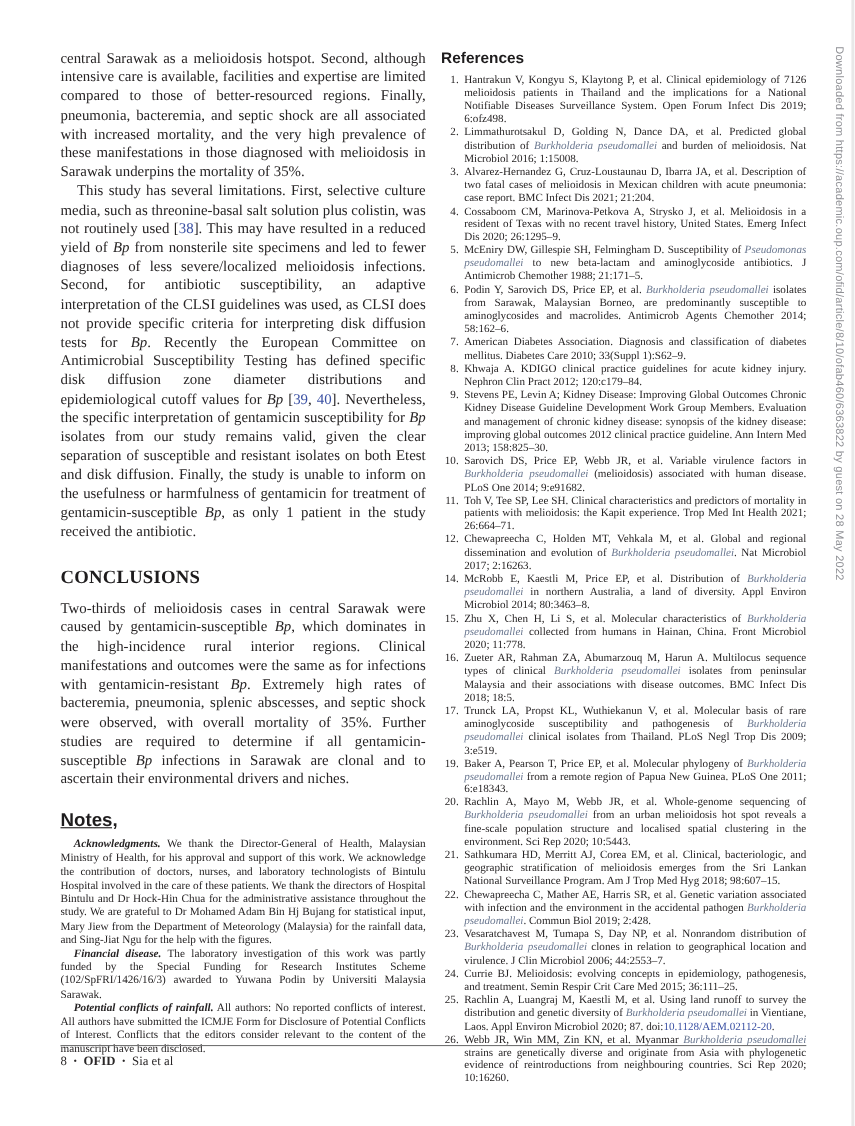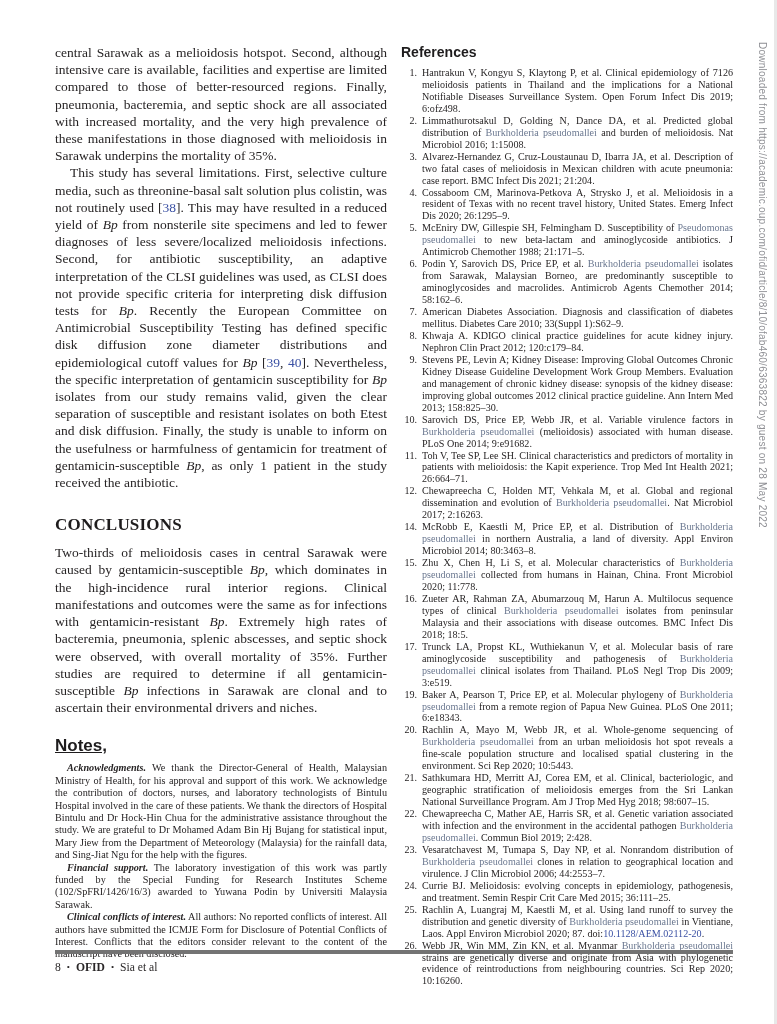--- a/index.html
+++ b/index.html
@@ -54,28 +54,28 @@
     flex:0 0 16px;text-align:right;padding-right:5px;
     font-size:10.1px;line-height:11.95px;
   }
   .ref-text{
     display:block;flex:1;
     font-size:10.1px;line-height:11.95px;
     text-align:justify;
   }
   
   .s-i{font-style:italic;}
-  .s-sp{color:#6b7890;}
+  .s-sp{font-style:italic;color:#6b7890;}
   .s-bi{font-weight:bold;font-style:italic;margin-top:20px;}
   .s-cite{color:#3a50a3;}
   .s-doi{color:#3a50a3;}
   
   .footer{
     position:absolute;left:55px;top:950px;width:678px;
-    border-top:4px solid #737373;
+    border-top:1px solid #737373;
     padding-top:7px;
     font-size:11.6px;color:#2a2728;
   }
   .footer .dot{padding:0 6px;font-size:9px;vertical-align:1px;}
   .footer .fbold{font-weight:bold;}
   
   .watermark{
     position:absolute;top:42px;right:9px;height:880px;
     writing-mode:vertical-rl;
     font-family:"Liberation Sans", sans-serif;
@@ -92,22 +92,22 @@
 
     <div class="col">
       <p class="body-par">central Sarawak as a melioidosis hotspot. Second, although intensive care is available, facilities and expertise are limited compared to those of better-resourced regions. Finally, pneumonia, bacteremia, and septic shock are all associated with increased mortality, and the very high prevalence of these manifestations in those diagnosed with melioidosis in Sarawak underpins the mortality of 35%.</p>
       <p class="body-par indent">This study has several limitations. First, selective culture media, such as threonine-basal salt solution plus colistin, was not routinely used [<span class="s-cite">38</span>]. This may have resulted in a reduced yield of <span class="s-i">Bp</span> from nonsterile site specimens and led to fewer diagnoses of less severe/localized melioidosis infections. Second, for antibiotic susceptibility, an adaptive interpretation of the CLSI guidelines was used, as CLSI does not provide specific criteria for interpreting disk diffusion tests for <span class="s-i">Bp</span>. Recently the European Committee on Antimicrobial Susceptibility Testing has defined specific disk diffusion zone diameter distributions and epidemiological cutoff values for <span class="s-i">Bp</span> [<span class="s-cite">39</span>, <span class="s-cite">40</span>]. Nevertheless, the specific interpretation of gentamicin susceptibility for <span class="s-i">Bp</span> isolates from our study remains valid, given the clear separation of susceptible and resistant isolates on both Etest and disk diffusion. Finally, the study is unable to inform on the usefulness or harmfulness of gentamicin for treatment of gentamicin-susceptible <span class="s-i">Bp</span>, as only 1 patient in the study received the antibiotic.</p>
 
       <h2 class="sec-heading">CONCLUSIONS</h2>
       <p class="body-par">Two-thirds of melioidosis cases in central Sarawak were caused by gentamicin-susceptible <span class="s-i">Bp</span>, which dominates in the high-incidence rural interior regions. Clinical manifestations and outcomes were the same as for infections with gentamicin-resistant <span class="s-i">Bp</span>. Extremely high rates of bacteremia, pneumonia, splenic abscesses, and septic shock were observed, with overall mortality of 35%. Further studies are required to determine if all gentamicin-susceptible <span class="s-i">Bp</span> infections in Sarawak are clonal and to ascertain their environmental drivers and niches.</p>
 
       <h3 class="notes-heading">Notes,</h3>
       <p class="note-par"><span class="s-bi">Acknowledgments.</span> We thank the Director-General of Health, Malaysian Ministry of Health, for his approval and support of this work. We acknowledge the contribution of doctors, nurses, and laboratory technologists of Bintulu Hospital involved in the care of these patients. We thank the directors of Hospital Bintulu and Dr Hock-Hin Chua for the administrative assistance throughout the study. We are grateful to Dr Mohamed Adam Bin Hj Bujang for statistical input, Mary Jiew from the Department of Meteorology (Malaysia) for the rainfall data, and Sing-Jiat Ngu for the help with the figures.</p>
-      <p class="note-par"><span class="s-bi">Financial support.</span> The laboratory investigation of this work was partly funded by the Special Funding for Research Institutes Scheme (102/SpFRI/1426/16/3) awarded to Yuwana Podin by Universiti Malaysia Sarawak.</p>
-      <p class="note-par"><span class="s-bi">Clinical conflicts of interest.</span> All authors: No reported conflicts of interest. All authors have submitted the ICMJE Form for Disclosure of Potential Conflicts of Interest. Conflicts that the editors consider relevant to the content of the manuscript have been disclosed.</p>
+      <p class="note-par"><span class="s-bi">Financial disease.</span> The laboratory investigation of this work was partly funded by the Special Funding for Research Institutes Scheme (102/SpFRI/1426/16/3) awarded to Yuwana Podin by Universiti Malaysia Sarawak.</p>
+      <p class="note-par"><span class="s-bi">Potential conflicts of rainfall.</span> All authors: No reported conflicts of interest. All authors have submitted the ICMJE Form for Disclosure of Potential Conflicts of Interest. Conflicts that the editors consider relevant to the content of the manuscript have been disclosed.</p>
     </div>
 
     <div class="col">
       <h2 class="refs-heading">References</h2>
       <div>
           <div class="ref-item">
             <span class="ref-num">1.</span>
             <span class="ref-text">Hantrakun V, Kongyu S, Klaytong P, et al. Clinical epidemiology of 7126 melioidosis patients in Thailand and the implications for a National Notifiable Diseases Surveillance System. Open Forum Infect Dis 2019; 6:ofz498.</span>
           </div>
           <div class="ref-item">

